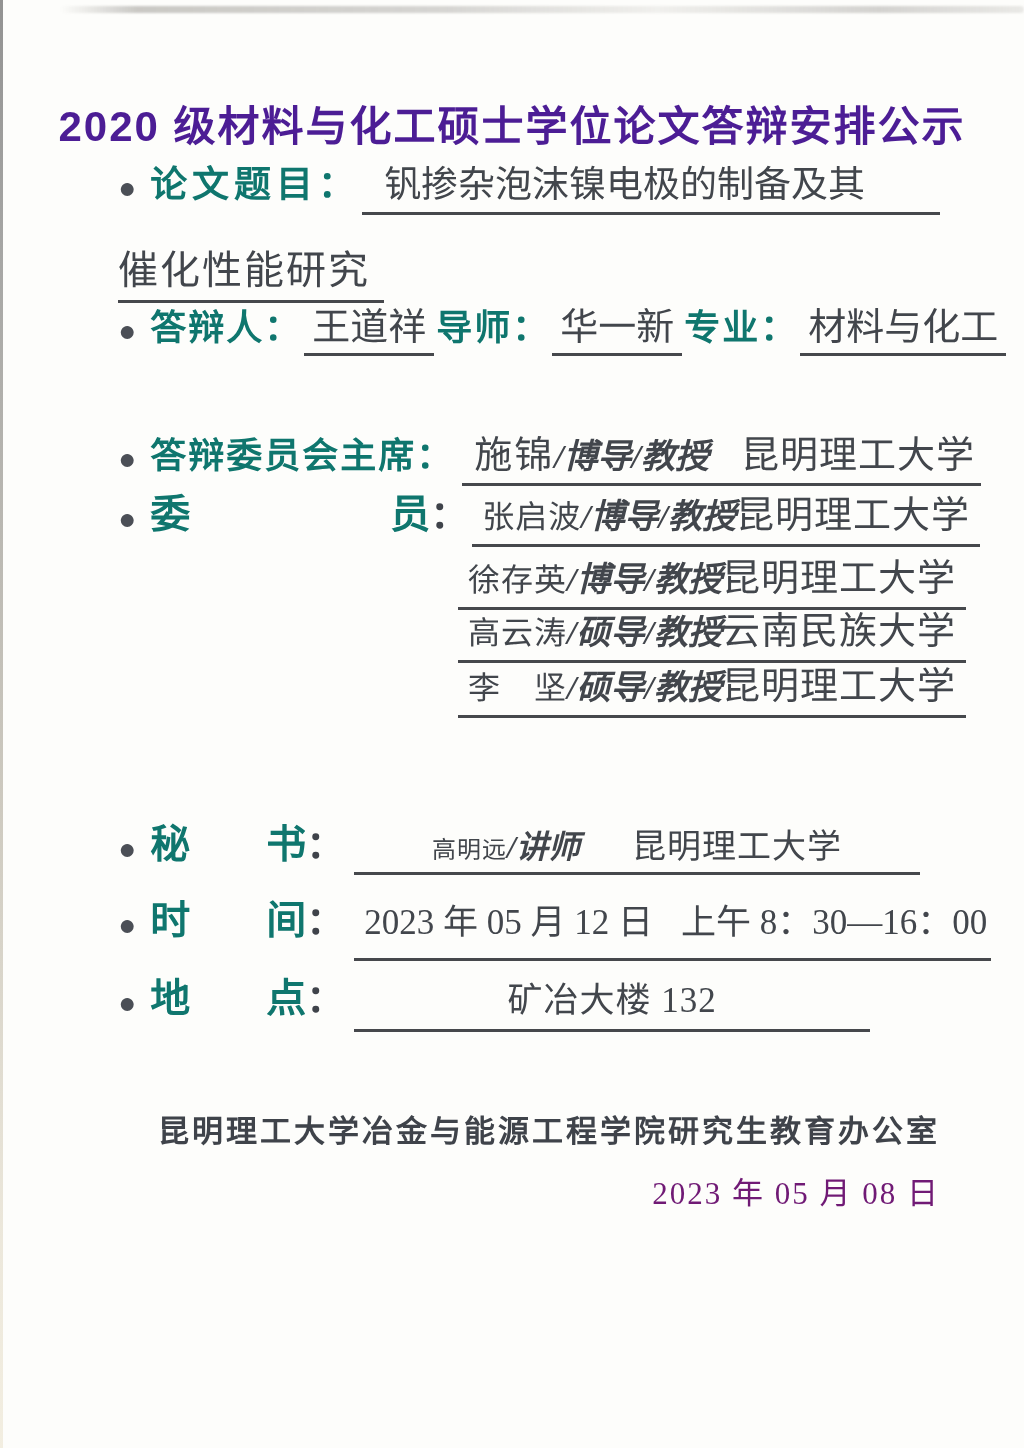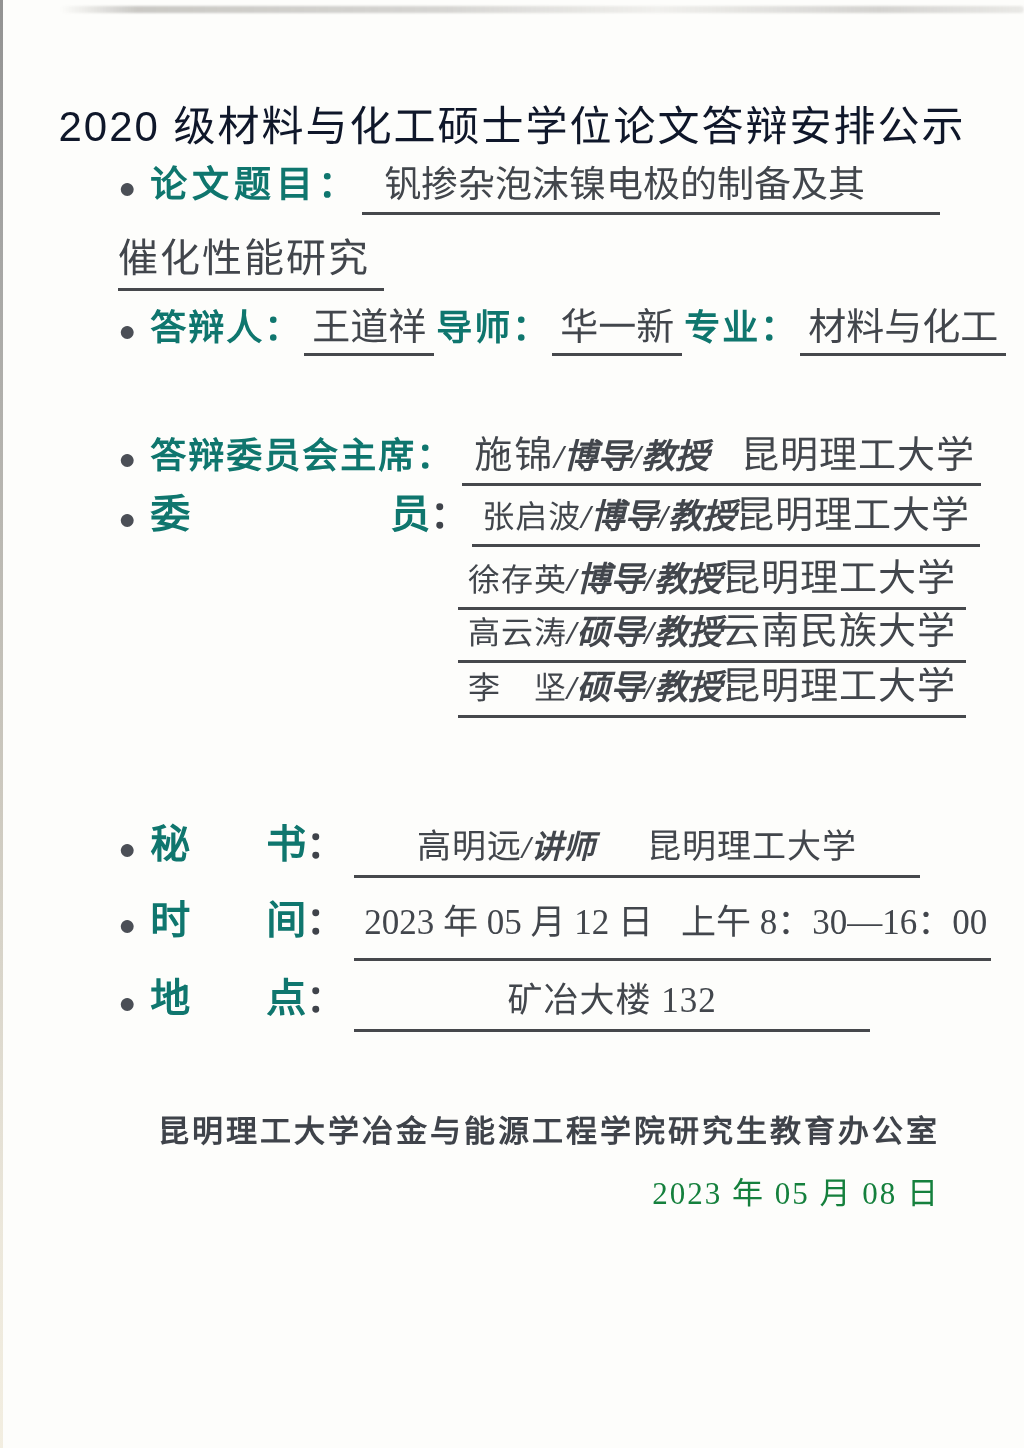--- a/index.html
+++ b/index.html
@@ -41,29 +41,29 @@
   }
   .kai{font-family:var(--serif);font-weight:bold;color:#0f766e;}
   .val{font-family:var(--serif);color:#42464c;}
   .u{border-bottom:3px solid #46484c;}
   .creds{font-style:italic;font-weight:bold;}
   .spread{display:inline-flex;justify-content:space-between;flex-shrink:0;}
 
   
   .title{
     position:absolute;top:103px;left:0;right:0;text-align:center;
-    font-family:var(--sans);font-weight:normal;font-size:42px;
-    letter-spacing:2px;color:#0f172a;line-height:1.15;
+    font-family:var(--sans);font-weight:bold;font-size:42px;
+    letter-spacing:2px;color:#4c1d95;line-height:1.15;
   }
 
   
   .row-thesis1{top:164px;left:118px;right:84px;}
   .row-thesis1 .kai{font-size:37px;letter-spacing:5px;}
   .row-thesis1 .val{flex:1;font-size:37px;padding:0 4px 5px 22px;margin-left:2px;}
-  .row-thesis2{top:236px;left:118px;}
+  .row-thesis2{top:248px;left:118px;}
   .row-thesis2 .val{font-size:40px;letter-spacing:2px;padding:0 14px 6px 0;}
 
   
   .row-defender{top:306px;left:118px;right:84px;}
   .row-defender .kai{font-size:36px;letter-spacing:2px;flex-shrink:0;}
   .row-defender .val{font-size:38px;padding:0 8px 3px 8px;margin:0 2px;flex-shrink:0;}
   .row-defender .val.last{flex:1;text-align:left;}
 
   
   .row-chair{top:390px;left:118px;right:84px;}
@@ -82,41 +82,41 @@
   .member .name{font-size:32px;letter-spacing:1px;margin-top:25px;}
   .member .creds{font-size:34px;}
   .member .affil{font-size:38px;letter-spacing:1px;}
   .member-line{position:absolute;left:458px;right:84px;}
   .m2{top:537px;} .m3{top:590px;} .m4{top:645px;}
 
   
   .lbl-small{width:156px;font-size:40px;}
   .row-secretary{top:822px;left:118px;right:104px;}
   .row-secretary .uline{flex:1;display:flex;align-items:baseline;justify-content:center;margin-left:10px;padding:0 4px 6px 4px;}
-  .row-secretary .name{font-size:34px;letter-spacing:1px;font-family:Liberation Mono, monospace;}
+  .row-secretary .name{font-size:24px;letter-spacing:1px;font-family:Liberation Mono, monospace;}
   .row-secretary .creds{font-size:32px;}
   .row-secretary .affil{font-size:34px;margin-left:52px;letter-spacing:1px;}
 
   .row-time{top:898px;left:118px;right:88px;}
   .row-time .uline{flex:1;display:flex;align-items:baseline;margin-left:10px;padding:0 4px 15px 10px;}
   .row-time .date{font-size:35px;}
   .row-time .period{font-size:35px;margin-left:28px;}
 
   .row-location{top:976px;left:118px;right:154px;}
   .row-location .uline{flex:1;text-align:center;margin-left:10px;padding:0 4px 8px 4px;}
   .row-location .place{font-size:35px;letter-spacing:1px;}
 
   
   .footer-office{
     position:absolute;top:1114px;left:0;right:84px;text-align:right;
     font-size:31px;font-weight:bold;letter-spacing:3px;color:#3f434a;line-height:1.15;
   }
   .footer-date{
     position:absolute;top:1176px;left:0;right:84px;text-align:right;
-    font-size:31px;letter-spacing:2px;color:#15803d;line-height:1.15;
+    font-size:31px;letter-spacing:2px;color:#701a75;line-height:1.15;
   }
 </style>
 </head>
 <body>
 
 <div class="page">
   <div class="edge-left"></div>
   <div class="edge-top"></div>
 
   <div class="title">2020 级材料与化工硕士学位论文答辩安排公示</div>

